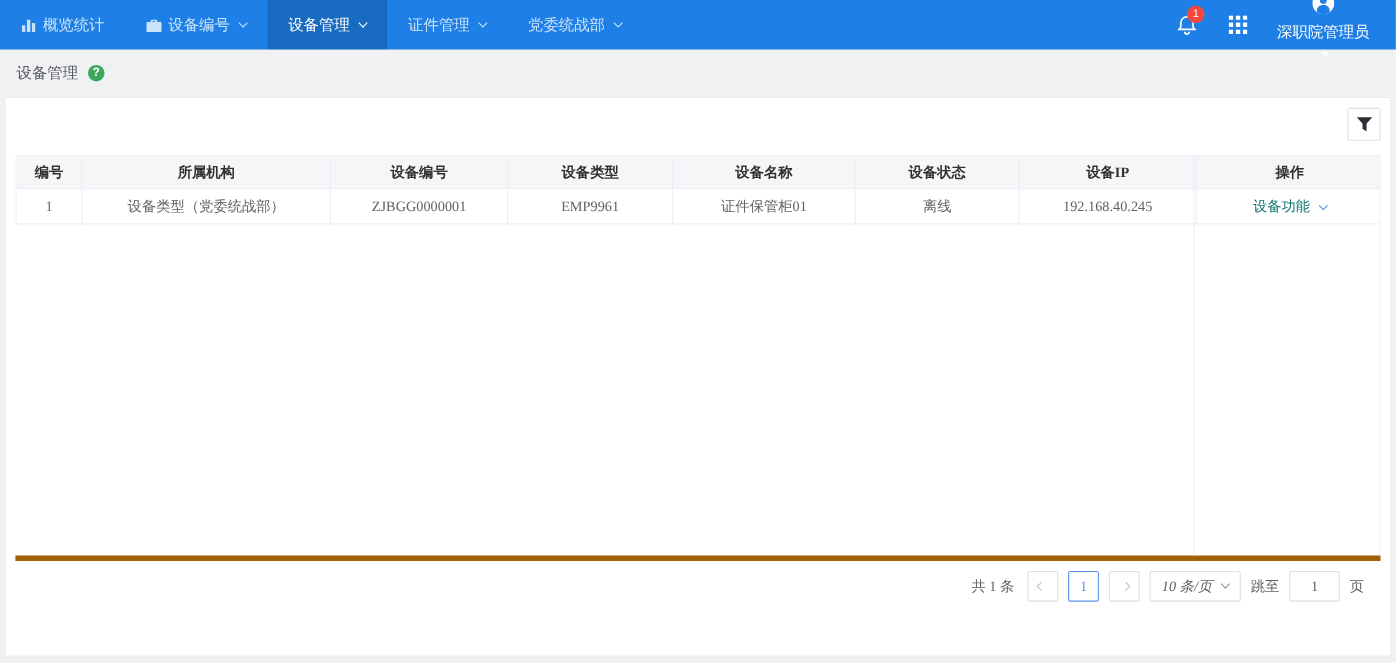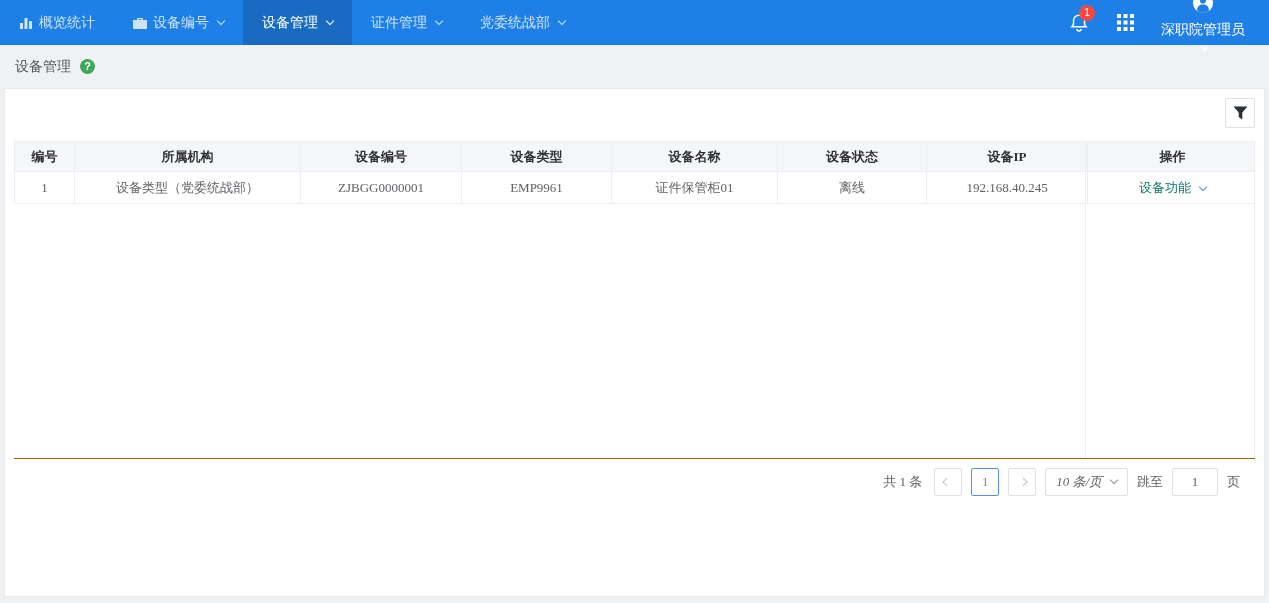--- a/index.html
+++ b/index.html
@@ -72,22 +72,22 @@
   }
   .toolbar { display:flex; justify-content:flex-end; padding:9px 9px 0; }
   .filter-btn {
     width:30px; height:30px; padding:0;
     background:#fff; border:1px solid #DCDFE6; border-radius:2px;
     display:flex; align-items:center; justify-content:center; cursor:pointer;
   }
 
   
   .table-wrap {
-    margin:13px 9px 0; height:318px; position:relative;
-    border-bottom:1px solid #a16207; overflow:hidden;
+    margin:13px 9px 0; height:369px; position:relative;
+    border-bottom:5px solid #a16207; overflow:hidden;
   }
   table { width:100%; border-collapse:collapse; table-layout:fixed; font-size:13px; }
   th, td { border:1px solid #EBEEF5; text-align:center; padding:0 6px; }
   th { height:30px; background:#F5F6F7; color:#303133; font-weight:bold; }
   td { height:32px; color:#606266; }
   .fixed-col-overlay {
     position:absolute; top:0; right:0; bottom:0; width:170px;
     border-left:1px solid #EBEEF5; border-right:1px solid #EBEEF5;
     pointer-events:none;
   }

